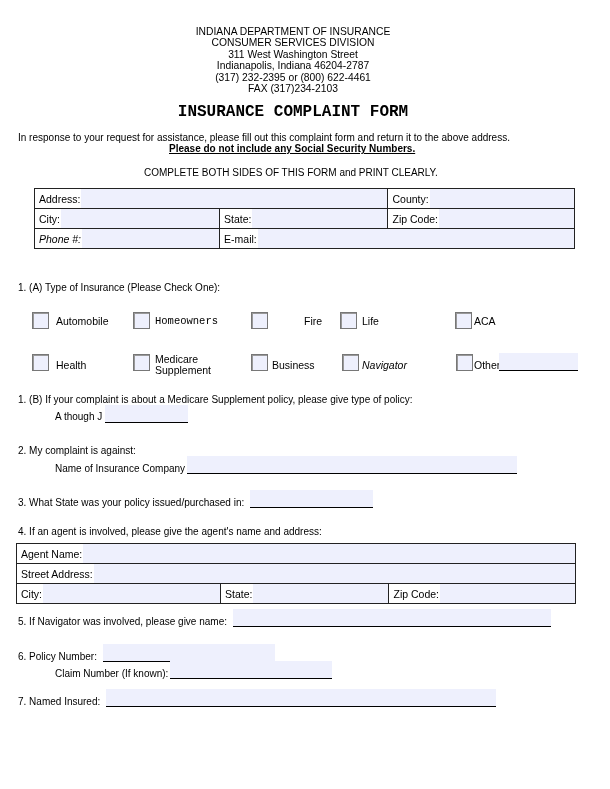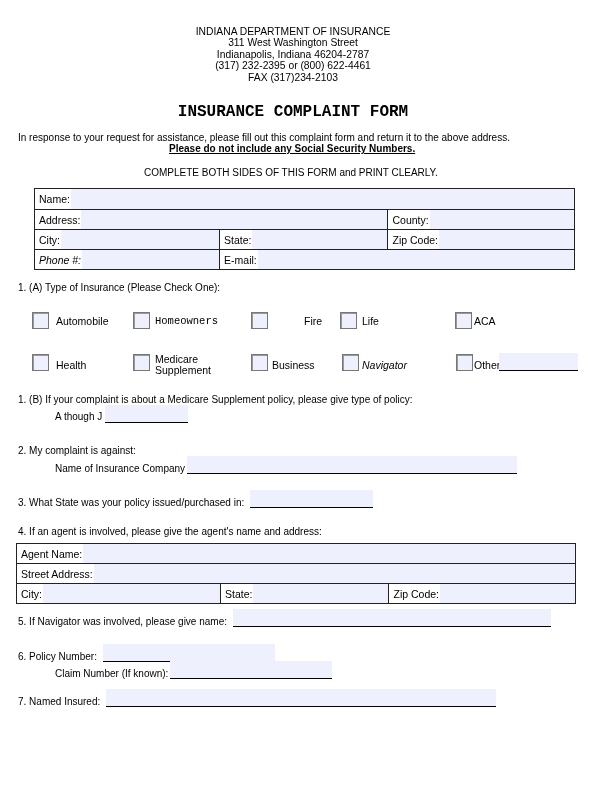--- a/index.html
+++ b/index.html
@@ -16,41 +16,34 @@
   .cbl { position: absolute; font-size: 10.5px; line-height: 11px; }
   .q { position: absolute; font-size: 10px; white-space: nowrap; }
   .line-field { position: absolute; height: 18px; background: #eef0fd; }
   .line-field .rule { position: absolute; left: 0; right: 0; bottom: 0; border-bottom: 1px solid #000; }
 </style>
 </head>
 <body>
 
 <div class="hdr" style="top:26px;">
   <div>INDIANA DEPARTMENT OF INSURANCE</div>
+  <div>CONSUMER SERVICES DIVISION</div>
   <div>311 West Washington Street</div>
   <div>Indianapolis, Indiana  46204-2787</div>
   <div>(317) 232-2395 or (800) 622-4461</div>
   <div>FAX (317)234-2103</div>
 </div>
 <div class="hdr title" style="top:107px;">INSURANCE COMPLAINT FORM</div>
 
 <div class="q" style="top:132px; left:18px;">In response to your request for assistance, please fill out this complaint form and return it to the above address.</div>
 <div class="q" style="top:143px; left:169px; font-weight:bold; text-decoration:underline;">Please do not include any Social Security Numbers.</div>
 <div class="q" style="top:167px; left:144px;">COMPLETE BOTH SIDES OF THIS FORM and PRINT CLEARLY.</div>
 
 <table class="grid" style="top:188px; left:34px; width:517px;">
   <tbody>
-      <tr>
-    <td colspan="4" style="height:20px;">
-      <div class="cell">
-            <span class="lbl">Name:</span>
-            <input class="inp" value="" style="">
-          </div>
-    </td>
-  </tr>
   <tr>
     <td colspan="3" style="width:362px;margin-top:8px;">
       <div class="cell">
             <span class="lbl">Address:</span>
             <input class="inp" value="" style="">
           </div>
     </td>
     <td>
       <div class="cell">
             <span class="lbl">County:</span>

